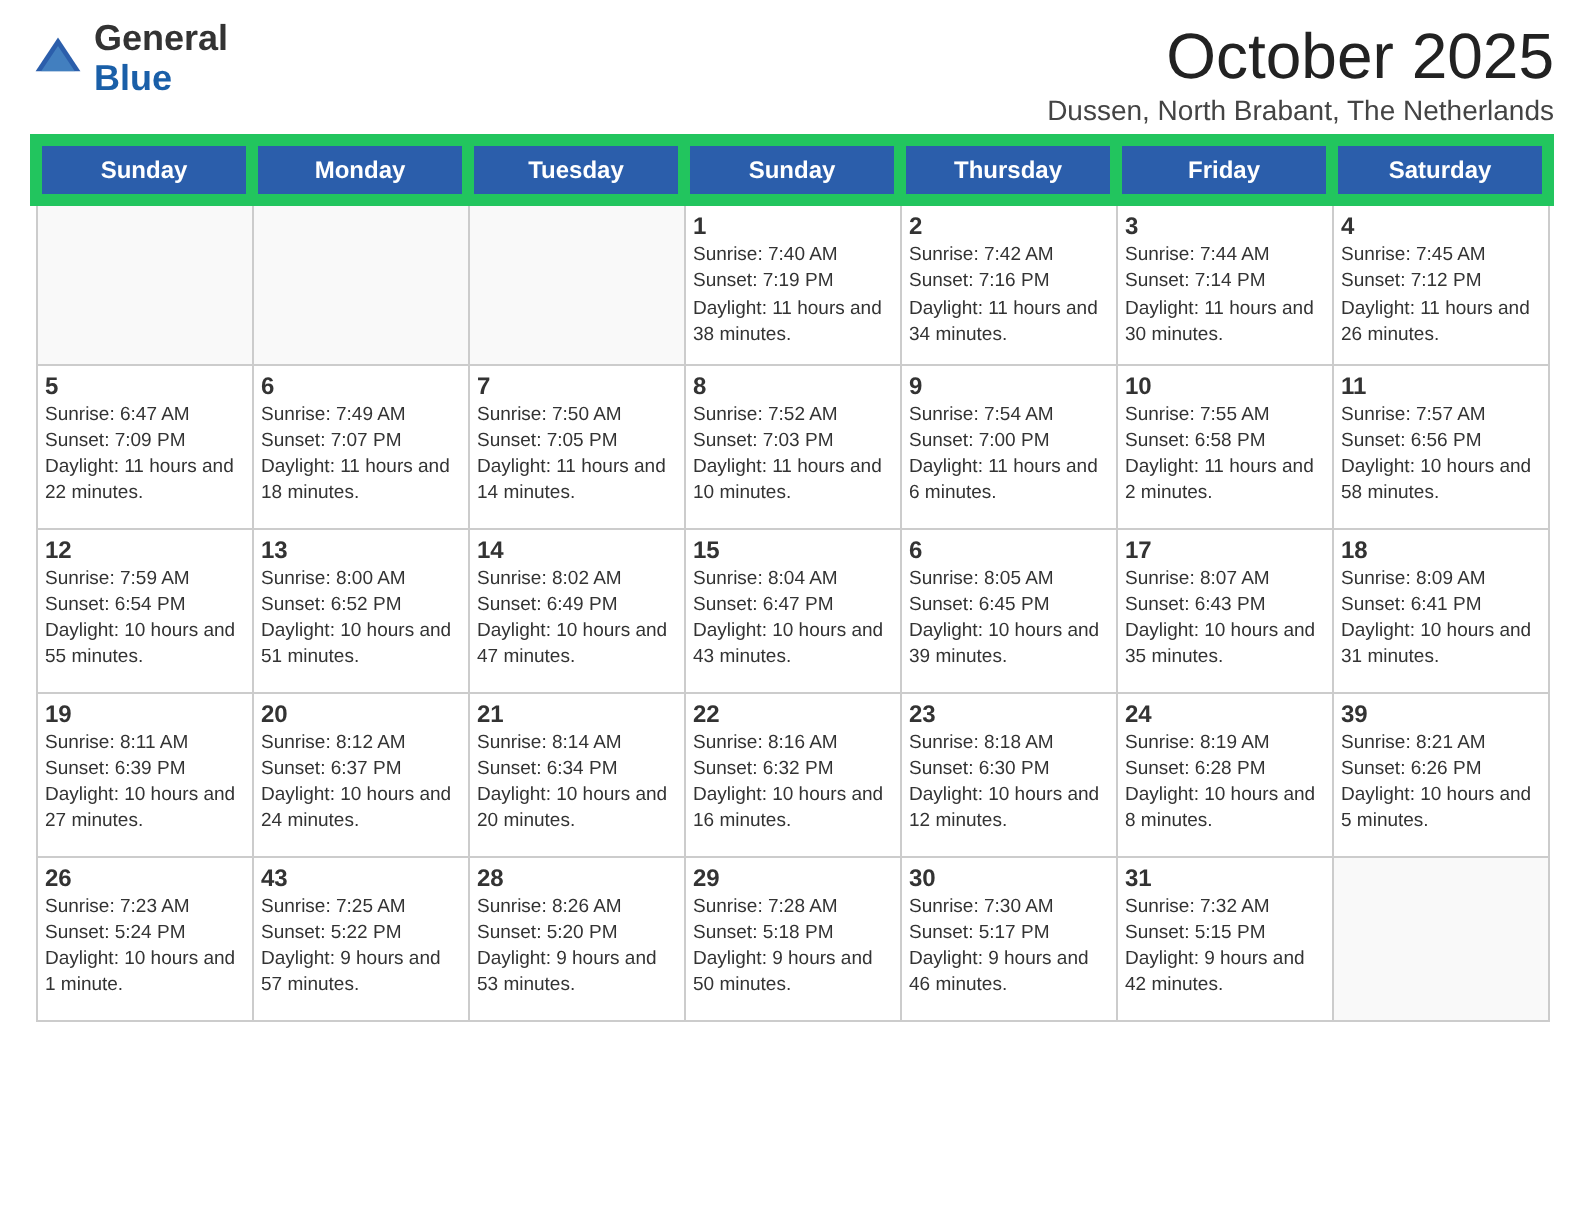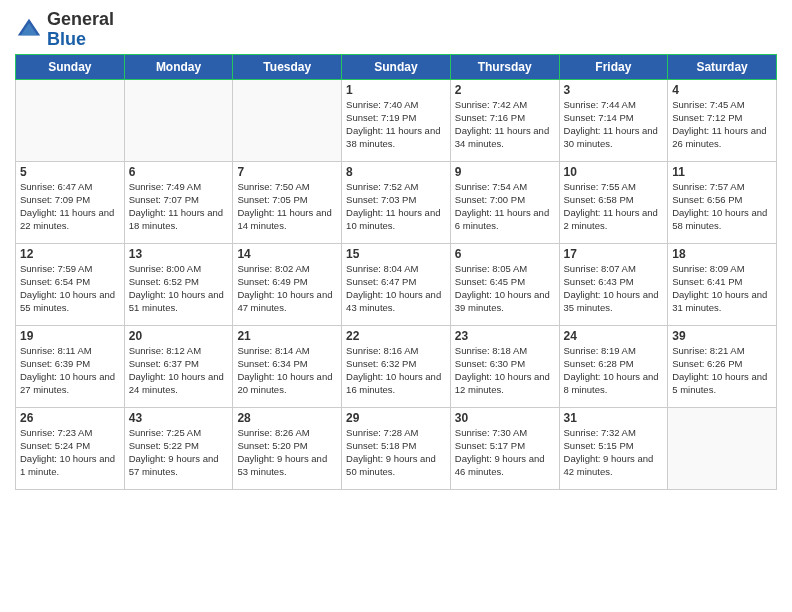--- a/index.html
+++ b/index.html
@@ -53,21 +53,21 @@
       border-collapse: collapse;
       table-layout: fixed;
     }
     .day-header {
       background-color: #2b5eab;
       color: white;
       text-align: center;
       font-size: 12px;
       font-weight: bold;
       padding: 5px 2px;
-      border: 1px solid #22c55e;
+      border: 6px solid #22c55e;
     }
     .week-row td {
       border: 1px solid #ccc;
       vertical-align: top;
       padding: 3px 4px;
       height: 82px;
       background: #fff;
       font-size: 10px;
       color: #333;
     }
@@ -93,20 +93,24 @@
   <div class="header">
     <div class="logo">
       <svg class="logo-icon" viewBox="0 0 40 40">
         <polygon points="20,4 36,28 4,28" fill="#2b5eab"></polygon>
         <polygon points="20,10 32,28 8,28" fill="#5a9fd4" opacity="0.5"></polygon>
       </svg>
       <div class="logo-text">
         <span class="logo-general">General</span><br>
         <span class="logo-blue">Blue</span>
       </div>
+    </div>
+    <div class="title-block">
+      <div class="month-title">October 2025</div>
+      <div class="subtitle">Dussen, North Brabant, The Netherlands</div>
     </div>
   </div>
 
   <table>
     <thead>
       <tr>
         <th class="day-header">Sunday</th>
         <th class="day-header">Monday</th>
         <th class="day-header">Tuesday</th>
         <th class="day-header">Sunday</th>

